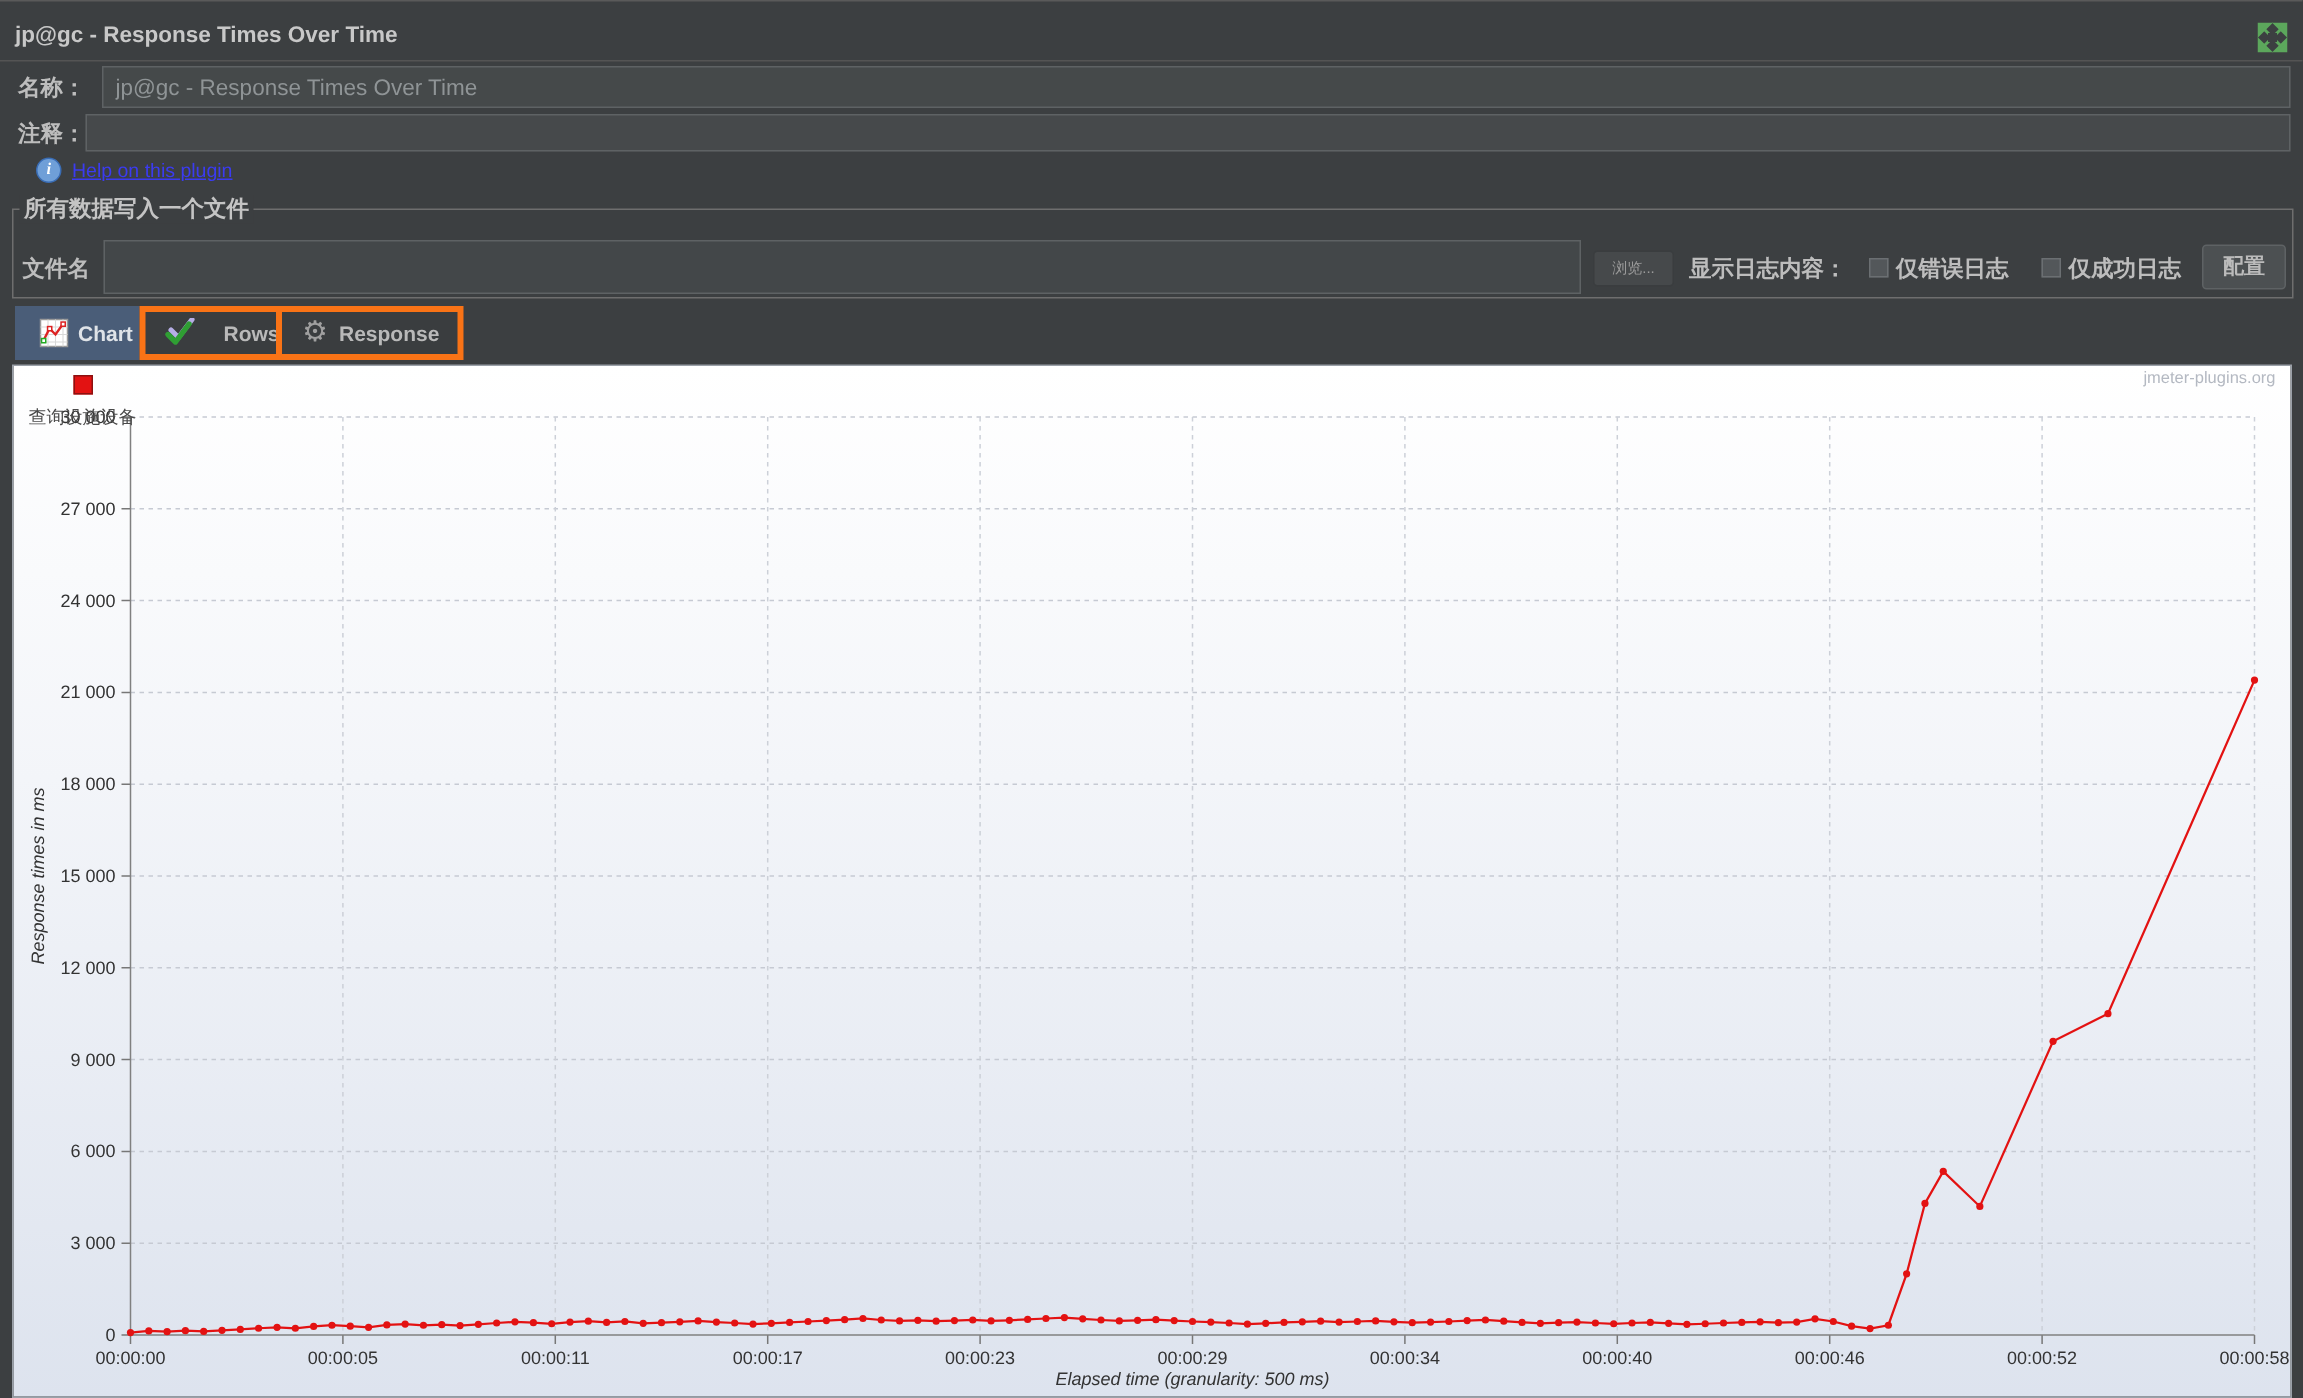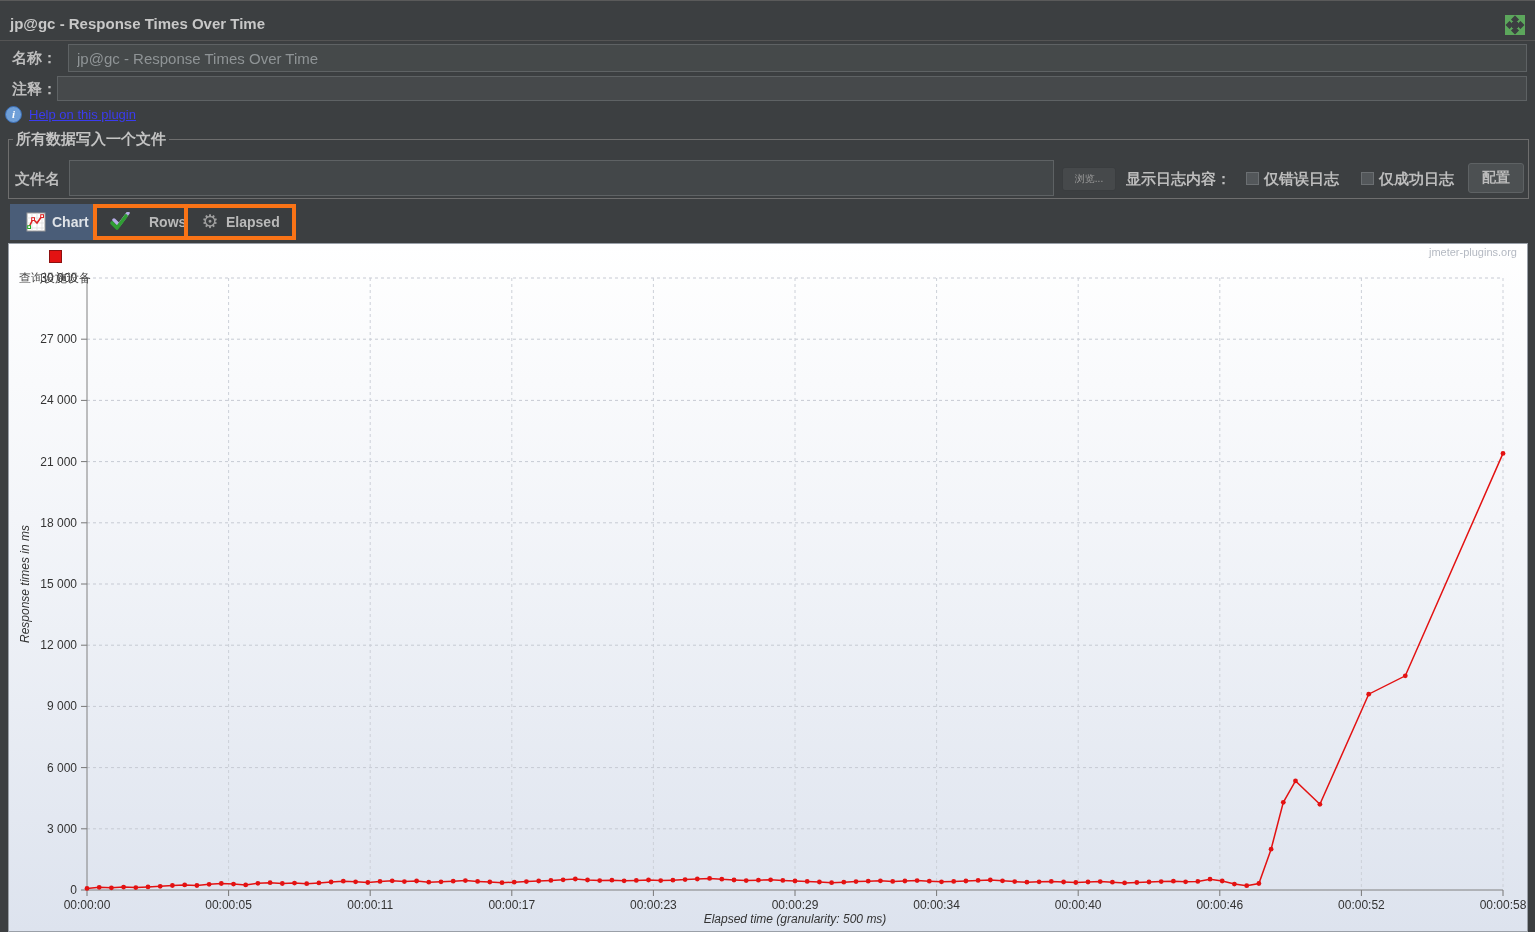--- a/index.html
+++ b/index.html
@@ -6,21 +6,21 @@
     font-family:"Liberation Sans","DejaVu Sans",sans-serif;}
   
   #header{position:absolute;left:0;top:0;width:1535px;height:41px;background:#3c3f41;
     border-top:1px solid #5a5a5a;border-bottom:1px solid #545454;box-sizing:border-box;}
   #win-title{position:absolute;left:10px;top:14px;font-size:15px;font-weight:bold;color:#c8c8c8;}
   #expand-icon{position:absolute;right:10px;top:14px;width:20px;height:20px;cursor:pointer;}
   
   .flabel{position:absolute;color:#bdbdbd;font-size:15px;font-weight:700;}
   .tfield{position:absolute;background:#45494a;border:1px solid #5e6264;box-sizing:border-box;
     color:#8f9496;font-size:15px;padding:0 8px;font-family:"Liberation Sans","DejaVu Sans",sans-serif;outline:none;}
-  #help-row{position:absolute;left:5px;top:105px;height:18px;}
+  #help-row{position:absolute;left:24px;top:105px;height:18px;}
   #info-icon{display:inline-block;width:15px;height:15px;border-radius:50%;background:#6f9fd8;
     border:1px solid #3a6db5;color:#fff;font:bold italic 11px "Liberation Serif",serif;
     text-align:center;line-height:15px;vertical-align:middle;}
   #help-link{color:#3b3bf0;font-size:13px;text-decoration:underline;margin-left:7px;vertical-align:middle;}
   
   #file-group{position:absolute;left:8px;top:139px;width:1521px;height:60px;
     border:1px solid #6e6e6e;box-sizing:border-box;}
   #file-group-title{position:absolute;left:4px;top:-10px;background:#3c3f41;padding:0 3px;
     color:#c4c4c4;font-size:15px;font-weight:600;}
   #browse-button{position:absolute;left:1053px;top:27px;width:54px;height:24px;background:#46494b;
@@ -110,21 +110,21 @@
     <span class="tabicon">
       <svg width="22" height="20" viewBox="0 0 22 20">
         <path d="M5,8 L10,13 L19,1" fill="none" stroke="#b6aee6" stroke-width="3.4" stroke-linecap="round" stroke-linejoin="round"></path>
         <path d="M3,11 L8,16 L17,4" fill="none" stroke="#2f9e33" stroke-width="3.6" stroke-linecap="round" stroke-linejoin="round"></path>
       </svg>
     </span>
     <span>Rows</span>
   </div>
   <div class="tab" style="left:176px;">
     <span class="tabicon"><span id="gear-glyph">⚙</span></span>
-    <span>Elapsed</span>
+    <span>Response</span>
   </div>
 </div>
 
 <div id="chart-panel">
   <div id="legend">
     <span id="legend-swatch" style="background: rgb(227, 18, 18);"></span>
     <span id="legend-label">查询设施设备</span>
   </div>
   <span id="watermark">jmeter-plugins.org</span>
   <svg id="chart-svg" width="1518" height="687">

